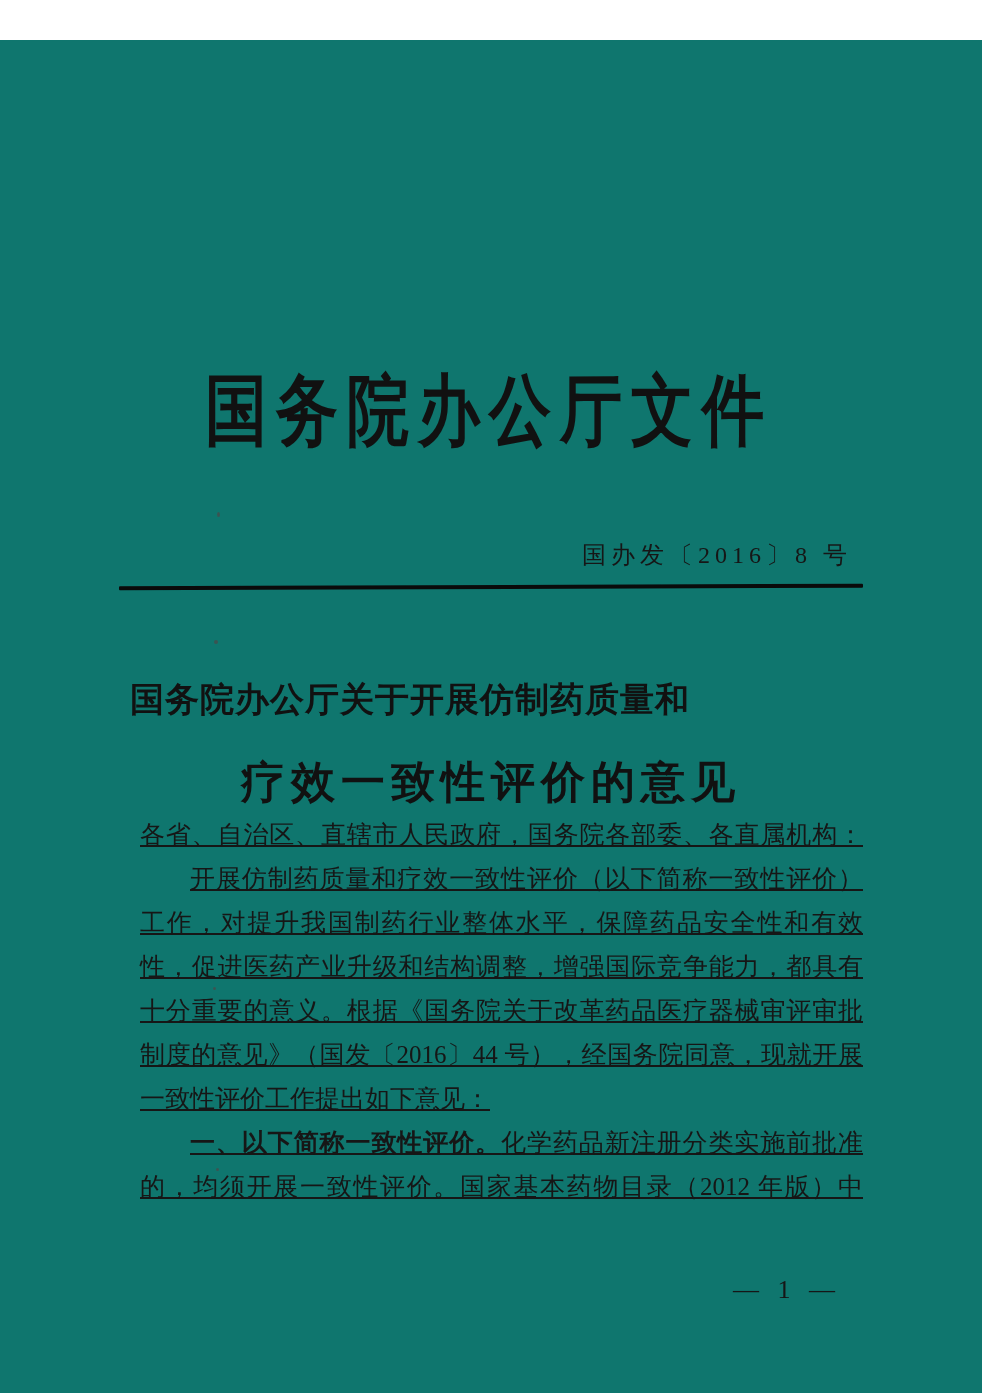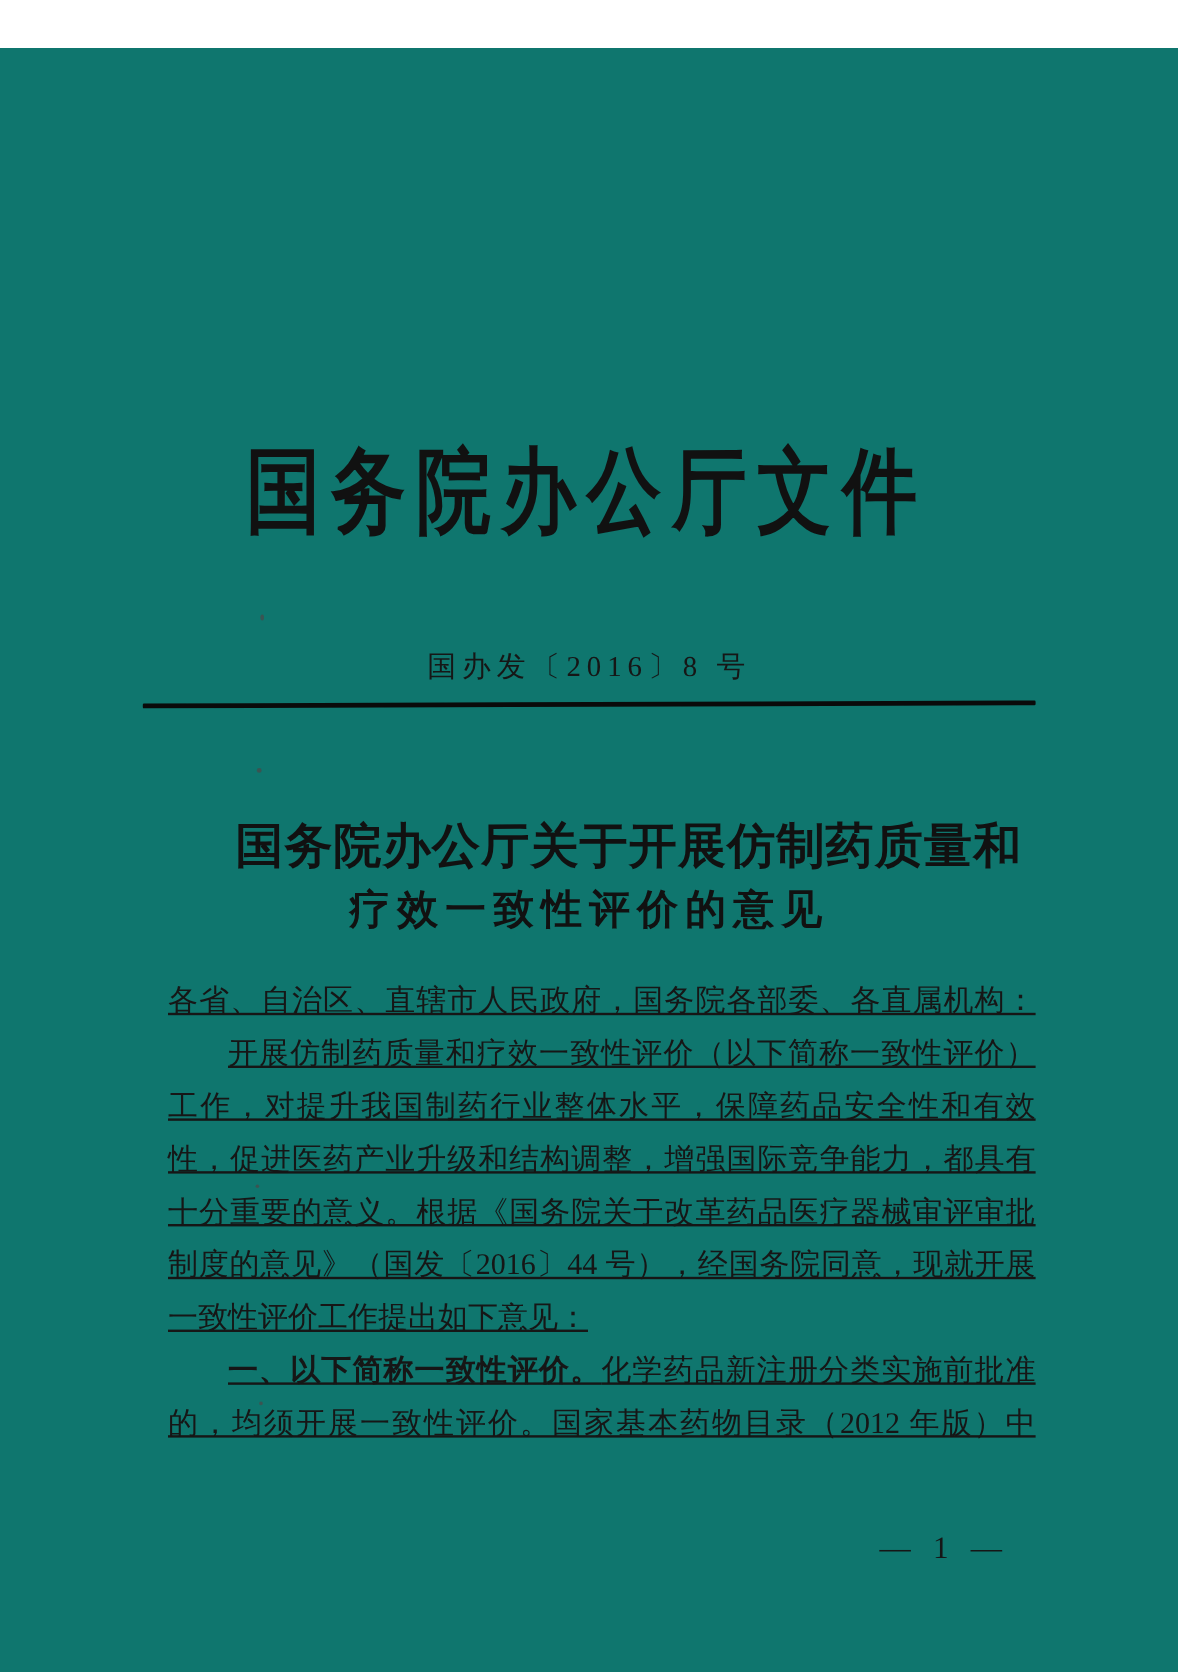--- a/index.html
+++ b/index.html
@@ -32,21 +32,21 @@
     transform: scaleY(1.25);
     transform-origin: top center;
     color: #111111;
   }
   
   .doc-number {
     position: absolute;
     top: 499px;
     left: 130px;
     width: 722px;
-    text-align: center;
+    text-align: right;
     font-size: 24px;
     letter-spacing: 5px;
     color: #161616;
     white-space: nowrap;
   }
   
   .rule {
     position: absolute;
     top: 545px;
     left: 119px;
@@ -55,34 +55,34 @@
     background: #0a0a0a;
     transform: rotate(-0.2deg);
     border-radius: 1px;
   }
   
   .doc-title-1 {
     position: absolute;
     top: 637px;
     left: 130px;
     width: 722px;
-    text-align: right;
-    font-size: 40px;
+    text-align: left;
+    font-size: 34px;
     font-weight: bold;
     letter-spacing: 1px;
     white-space: nowrap;
     color: #111111;
   }
   .doc-title-2 {
     position: absolute;
-    top: 695px;
+    top: 713px;
     left: 130px;
     width: 722px;
     text-align: center;
-    font-size: 34px;
+    font-size: 44px;
     font-weight: bold;
     letter-spacing: 6px;
     white-space: nowrap;
     color: #111111;
   }
   
   .body-text {
     position: absolute;
     top: 773px;
     left: 140px;

